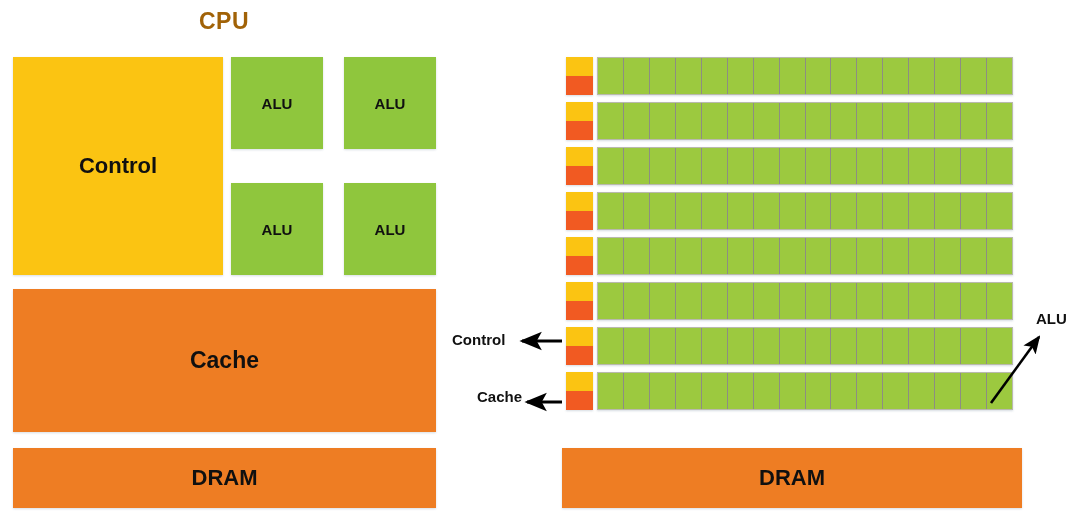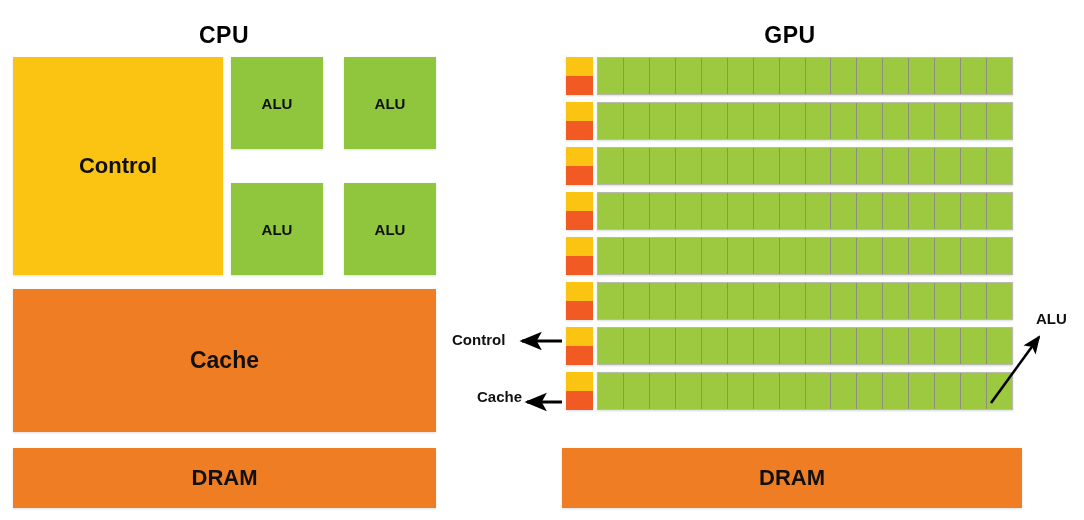--- a/index.html
+++ b/index.html
@@ -9,25 +9,24 @@
     font-family:"Liberation Sans", sans-serif;
     overflow:hidden;
     position:relative;
   }
   #stage{position:absolute;left:0;top:0;width:1084px;height:520px;}
 
   .panel-title{
     position:absolute;
     font-size:23px;
     font-weight:700;
-    color:#000000;
+    color:#a16207;
     letter-spacing:0.5px;
     text-align:center;
     white-space:nowrap;
-    margin-top:14px;
   }
 
   .blk{
     position:absolute;
     box-sizing:border-box;
     display:flex;
     align-items:center;
     justify-content:center;
     color:#101010;
     font-weight:700;
@@ -151,21 +150,20 @@
   </div>
 
   <div class="blk" id="cpu-cache">
     <span class="blk-label">Cache</span>
   </div>
 
   <div class="blk" id="cpu-dram">
     <span class="blk-label">DRAM</span>
   </div>
 
-  <div class="panel-title" id="gpu-title" style="left:710px;top:8px;width:160px;">GPU</div>
 
   <div id="gpu-rows">
       <div class="gpu-row" style="top: 57px;">
         <div class="gpu-ctrl"></div>
         <div class="gpu-cache"></div>
         <div class="gpu-alus">
           <div class="gpu-alu-cell"></div>
           <div class="gpu-alu-cell"></div>
           <div class="gpu-alu-cell"></div>
           <div class="gpu-alu-cell"></div>

